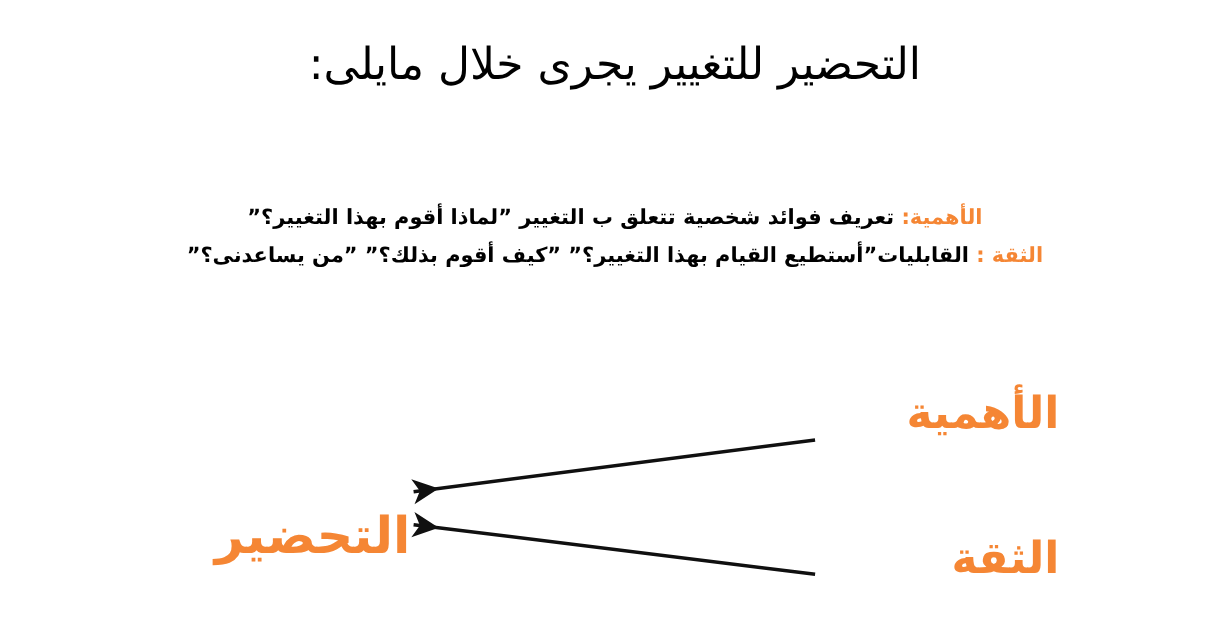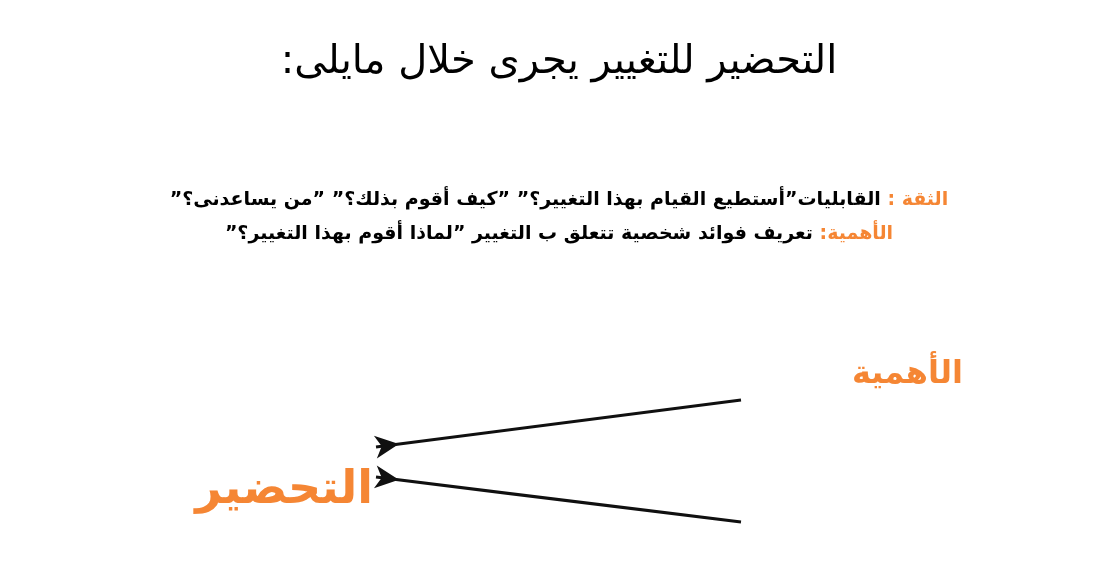--- a/index.html
+++ b/index.html
@@ -76,21 +76,21 @@
     white-space: nowrap;
     color: #F58634;
     font-family: "DejaVu Sans", "Liberation Sans", sans-serif;
     font-weight: bold;
     letter-spacing: -1px;
     line-height: 1;
   }
   #word-ahamiya {
     right: 155px;
     top: 16px;
-    font-size: 32px;
+    font-size: 40px;
     text-align: right;
   }
   #word-thiqa {
     right: 155px;
     top: 148px;
     font-size: 40px;
   }
   #word-tahdeer {
     right: 745px;
     top: 82px;
@@ -109,41 +109,42 @@
 </head>
 <body>
 
 <div id="slide">
 
   <div class="title">التحضير للتغيير يجرى خلال مايلى:</div>
 
   <div class="body-block">
 
     <div class="body-line">
-      <span class="lead">الثقة :</span><span class="rest"> القابليات”أستطيع القيام بهذا التغيير؟” ”كيف أقوم بذلك؟”  ”من يساعدنى؟”</span>
+      <span class="lead">الأهمية:</span><span class="rest"> تعريف فوائد شخصية تتعلق ب التغيير ”لماذا أقوم بهذا التغيير؟”</span>
     </div>
 
     <div class="body-line">
-      <span class="lead">الأهمية:</span><span class="rest"> تعريف فوائد شخصية تتعلق ب التغيير ”لماذا أقوم بهذا التغيير؟”</span>
+      <span class="lead">الثقة :</span><span class="rest"> القابليات”أستطيع القيام بهذا التغيير؟” ”كيف أقوم بذلك؟”  ”من يساعدنى؟”</span>
     </div>
 
   </div>
 
   <div class="diagram">
 
     <svg class="arrows" viewBox="0 0 1118 240" xmlns="http://www.w3.org/2000/svg">
       <defs>
         <marker id="head" markerWidth="9" markerHeight="8" refX="7.4" refY="4" orient="auto" markerUnits="strokeWidth">
           <path d="M7.6,0.4 L0.2,4 L7.6,7.6 L5.6,4 Z" fill="#101010"></path>
         </marker>
       </defs>
       <line x1="741" y1="60" x2="376" y2="107" stroke="#101010" stroke-width="3.2" marker-end="url(#head)"></line>
       <line x1="741" y1="182" x2="376" y2="137" stroke="#101010" stroke-width="3.2" marker-end="url(#head)"></line>
     </svg>
 
     <div class="diag-word" id="word-ahamiya">الأهمية</div>
 
+    <div class="diag-word" id="word-thiqa">الثقة</div>
 
     <div class="diag-word" id="word-tahdeer">التحضير</div>
 
   </div>
 
 </div>
 
 </body></html>

